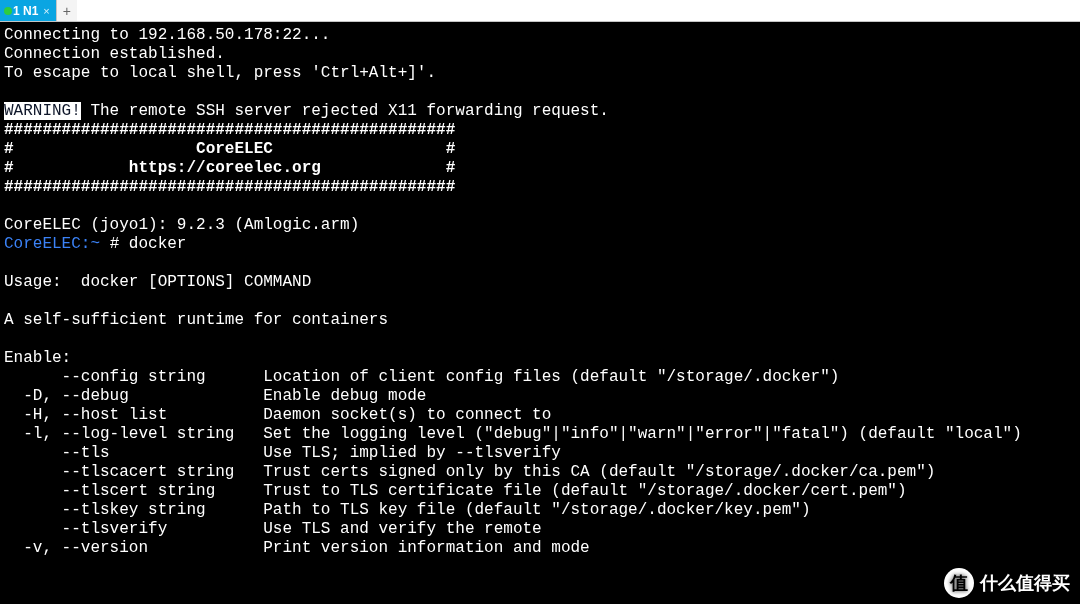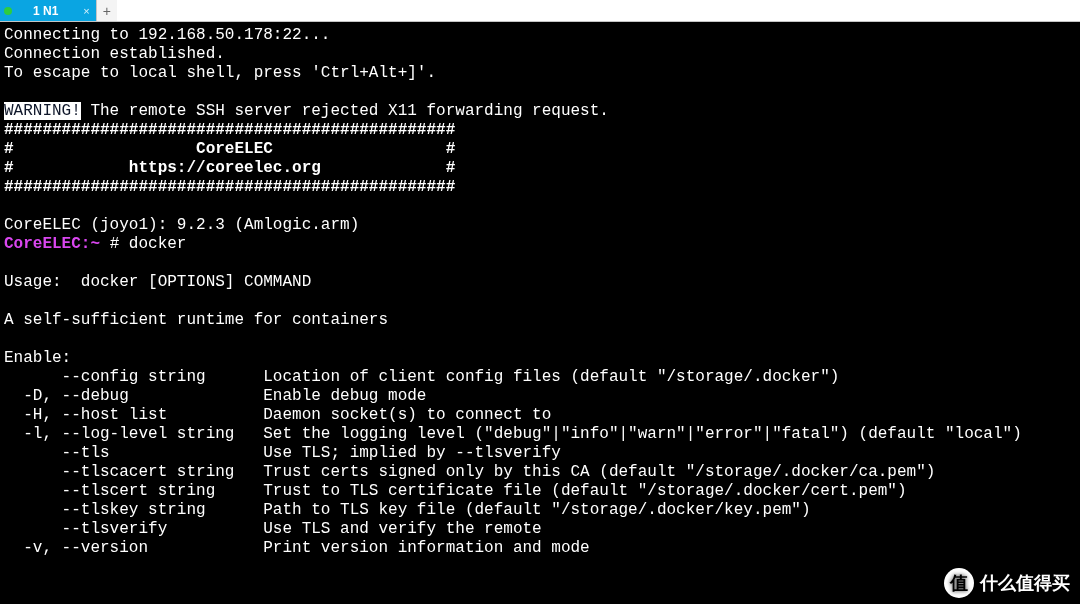--- a/index.html
+++ b/index.html
@@ -3,31 +3,31 @@
 <meta charset="utf-8">
 <style>
   * { margin: 0; padding: 0; box-sizing: border-box; }
   html, body { width: 1080px; height: 604px; overflow: hidden; font-family: "Consolas", "Courier New", monospace; }
   body { background: #000; }
 
   .window { width: 1080px; height: 604px; background: #000; display: flex; flex-direction: column; }
 
   
   .tabbar { height: 22px; background: #ffffff; display: flex; align-items: stretch; border-bottom: 1px solid #c5c5c5; }
-  .tab { display: flex; align-items: center; gap: 21px; padding: 0 6px 0 4px; font-family: Tahoma, Arial, sans-serif; font-size: 12px; position: relative; }
+  .tab { display: flex; align-items: center; gap: 1px; padding: 0 6px 0 4px; font-family: Tahoma, Arial, sans-serif; font-size: 12px; position: relative; }
   .tab.active { background: #0aa5e2; color: #fff; font-weight: bold; }
   .tab .dot { width: 8px; height: 8px; border-radius: 50%; background: #2ecc40; display: inline-block; }
   .tab .close { font-family: Arial, sans-serif; font-size: 11px; color: #d9f2fb; margin-left: 4px; cursor: pointer; font-weight: normal; }
   .tab-sep { width: 1px; background: #c5c5c5; }
   .tab-add { width: 20px; display: flex; align-items: center; justify-content: center; color: #666; font-family: Arial; font-size: 14px; cursor: pointer; background: #f4f4f4; }
 
   
   .term { flex: 1; background: #000; color: #fff; font-size: 16px; line-height: 19px; white-space: pre; padding: 4px 4px 0 4px; letter-spacing: 0px; }
   .inv { background: #fff; color: #0f172a; }
-  .green { color: #d946ef; font-weight: bold; text-align: right; }
+  .green { color: #3b82f6; font-weight: normal; text-align: right; }
   .b { font-weight: bold; }
 
   
   .watermark { position: absolute; right: 10px; bottom: 6px; display: flex; align-items: center; gap: 6px; color: #fff; font-family: Arial, "Microsoft YaHei", sans-serif; font-weight: bold; font-size: 18px; pointer-events: none; text-shadow: 0 0 4px rgba(0,0,0,0.8); }
   .wm-badge { width: 30px; height: 30px; border-radius: 50%; background: #fff; color: #000; display: flex; align-items: center; justify-content: center; font-family: "Microsoft YaHei", Arial; font-size: 18px; font-weight: bold; }
 </style>
 </head>
 <body>
 
 <div class="window">

